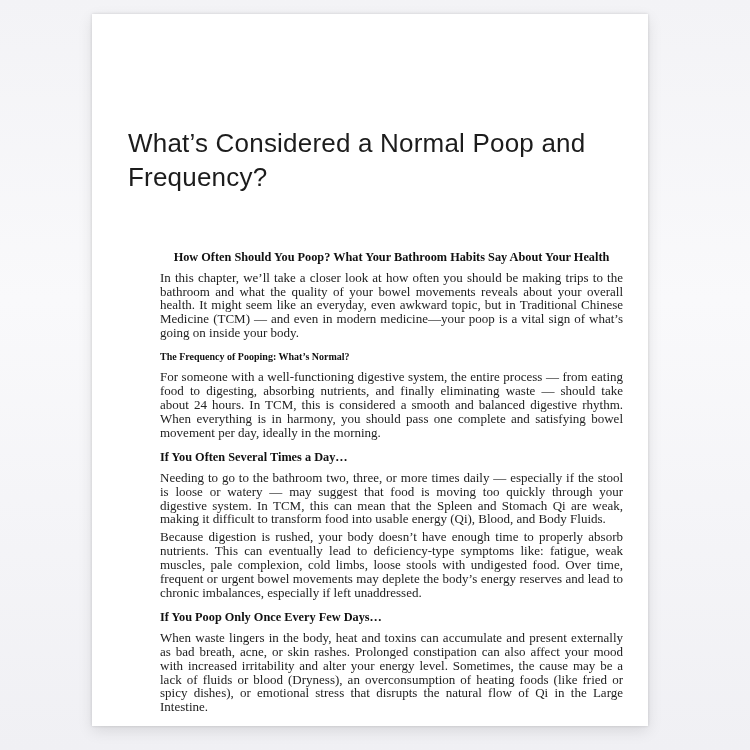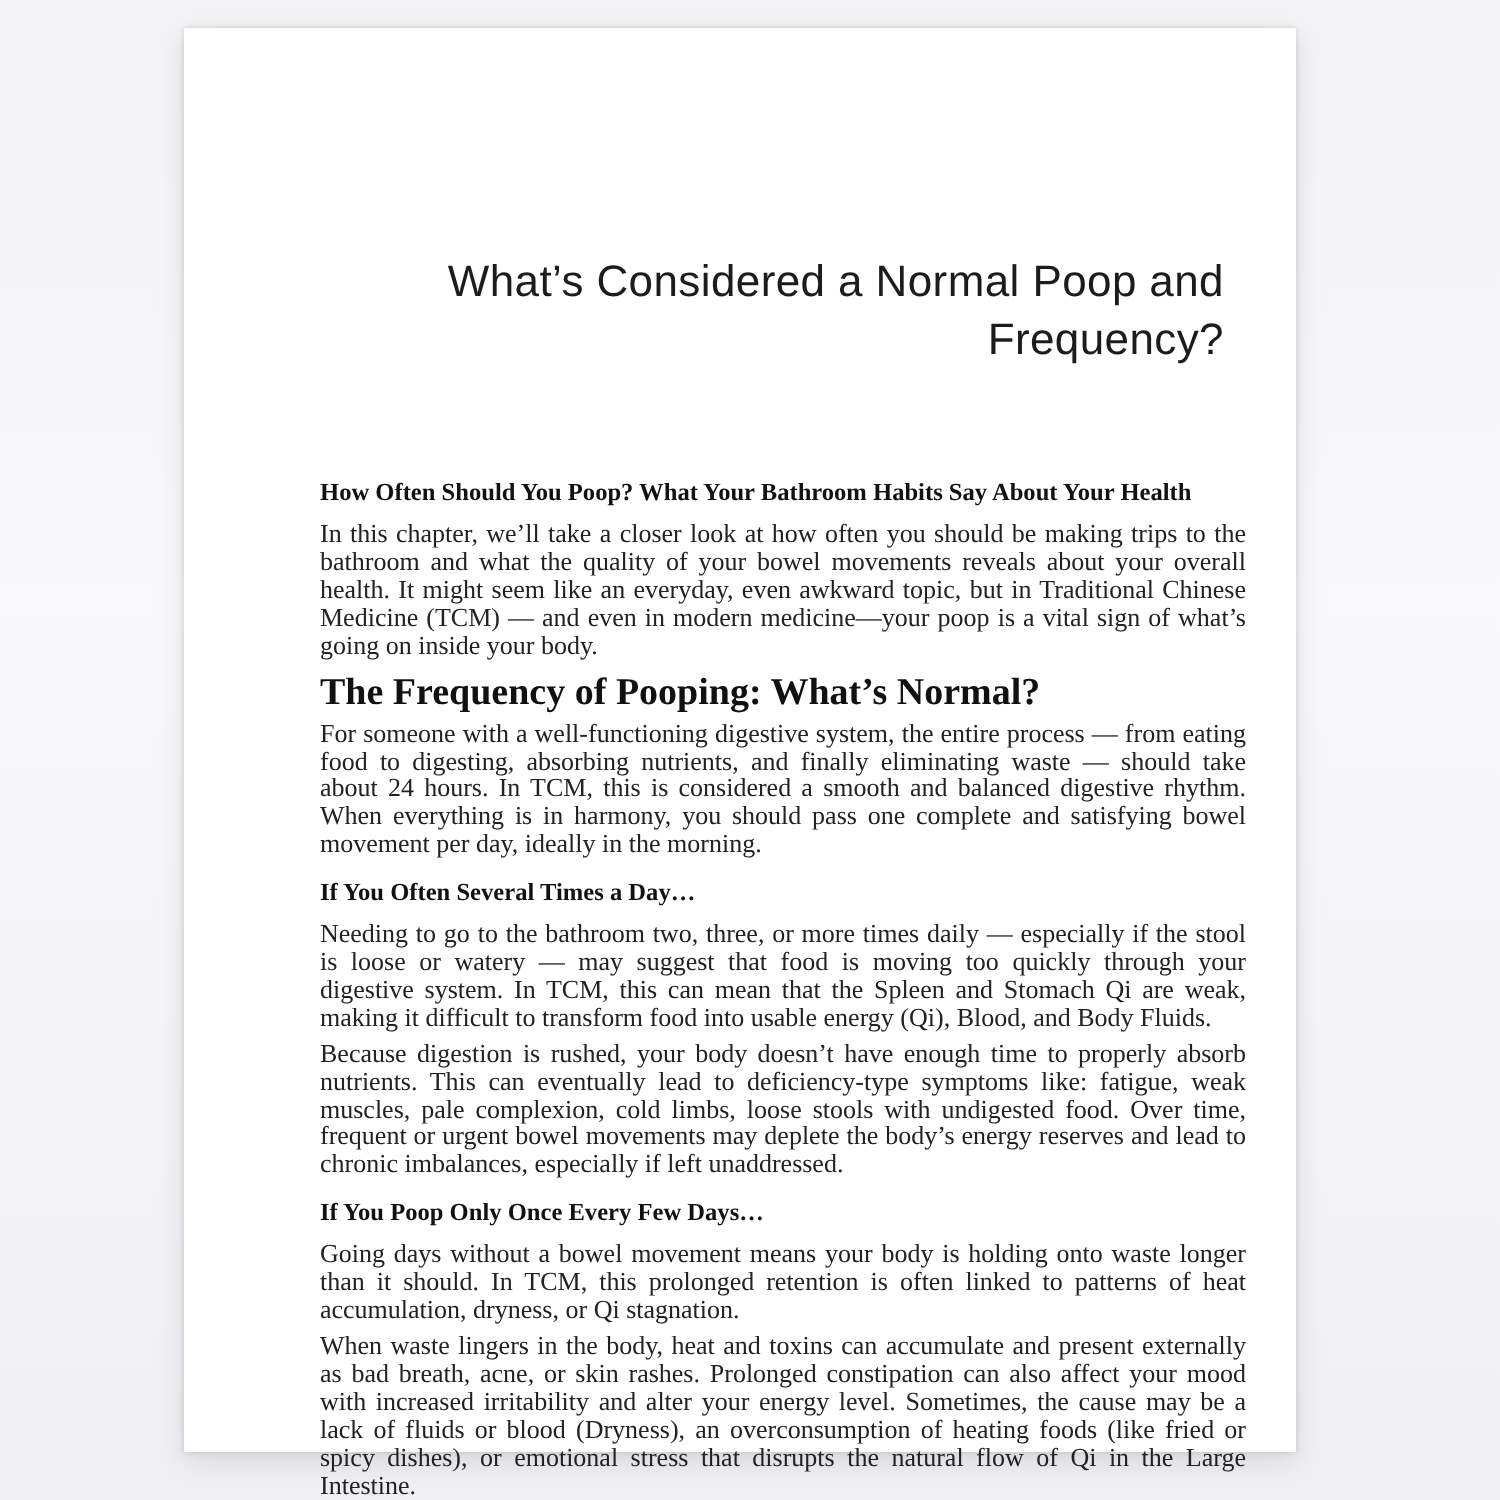--- a/index.html
+++ b/index.html
@@ -21,50 +21,51 @@
     position: absolute;
     left: 92px;
     top: 14px;
     width: 556px;
     height: 712px;
     background: #ffffff;
     box-shadow: 0 0 3px rgba(0,0,0,0.14), 0 5px 14px rgba(0,0,0,0.10);
   }
   .doc-title {
     margin: 112px 36px 0 36px;
-    text-align: right;
+    text-align: left;
     font-family: "Liberation Sans", sans-serif;
     font-weight: 400;
-    font-size: 22px;
+    font-size: 26px;
     line-height: 1.32;
     letter-spacing: 0.2px;
     color: #1c1c1c;
   }
   .content {
     margin-top: 55px;
     padding: 0 25px 0 68px;
     color: #1f1f1f;
   }
   .sec-heading {
     font-family: "Liberation Serif", serif;
     font-weight: 700;
     color: #111111;
   }
   .h-sub {
     font-size: 12.3px;
     line-height: 15px;
     margin: 10px 0 6px 0;
   }
   .h-main {
-    font-size: 19px;
+    font-size: 10px;
     line-height: 18px;
     margin: 8px 0 4px 0;
   }
   .sec:first-child .sec-heading {
     margin-top: 0;
+    text-align: center;
   }
   .para {
     font-size: 13px;
     line-height: 13.9px;
     text-align: justify;
     margin: 4px 0 4px 0;
     color: #222222;
   }
 </style>
 </head>
@@ -85,18 +86,17 @@
         </section>
 
   <section class="sec">
     <h2 class="sec-heading h-sub">If You Often Several Times a Day…</h2>
   <p class="para">Needing to go to the bathroom two, three, or more times daily — especially if the stool is loose or watery — may suggest that food is moving too quickly through your digestive system. In TCM, this can mean that the Spleen and Stomach Qi are weak, making it difficult to transform food into usable energy (Qi), Blood, and Body Fluids.</p>
           <p class="para">Because digestion is rushed, your body doesn’t have enough time to properly absorb nutrients. This can eventually lead to deficiency-type symptoms like: fatigue, weak muscles, pale complexion, cold limbs, loose stools with undigested food. Over time, frequent or urgent bowel movements may deplete the body’s energy reserves and lead to chronic imbalances, especially if left unaddressed.</p>
         </section>
 
   <section class="sec">
     <h2 class="sec-heading h-sub">If You Poop Only Once Every Few Days…</h2>
-  <p class="para">Going days without a bowel movement means your body is holding onto waste longer than it should. In TCM, this prolonged retention is often linked to patterns of heat accumulation, dryness, or Qi stagnation.</p>
           <p class="para">When waste lingers in the body, heat and toxins can accumulate and present externally as bad breath, acne, or skin rashes. Prolonged constipation can also affect your mood with increased irritability and alter your energy level. Sometimes, the cause may be a lack of fluids or blood (Dryness), an overconsumption of heating foods (like fried or spicy dishes), or emotional stress that disrupts the natural flow of Qi in the Large Intestine.</p>
         </section>
 </div>
   </div>
 </div>
 
 </body></html>

